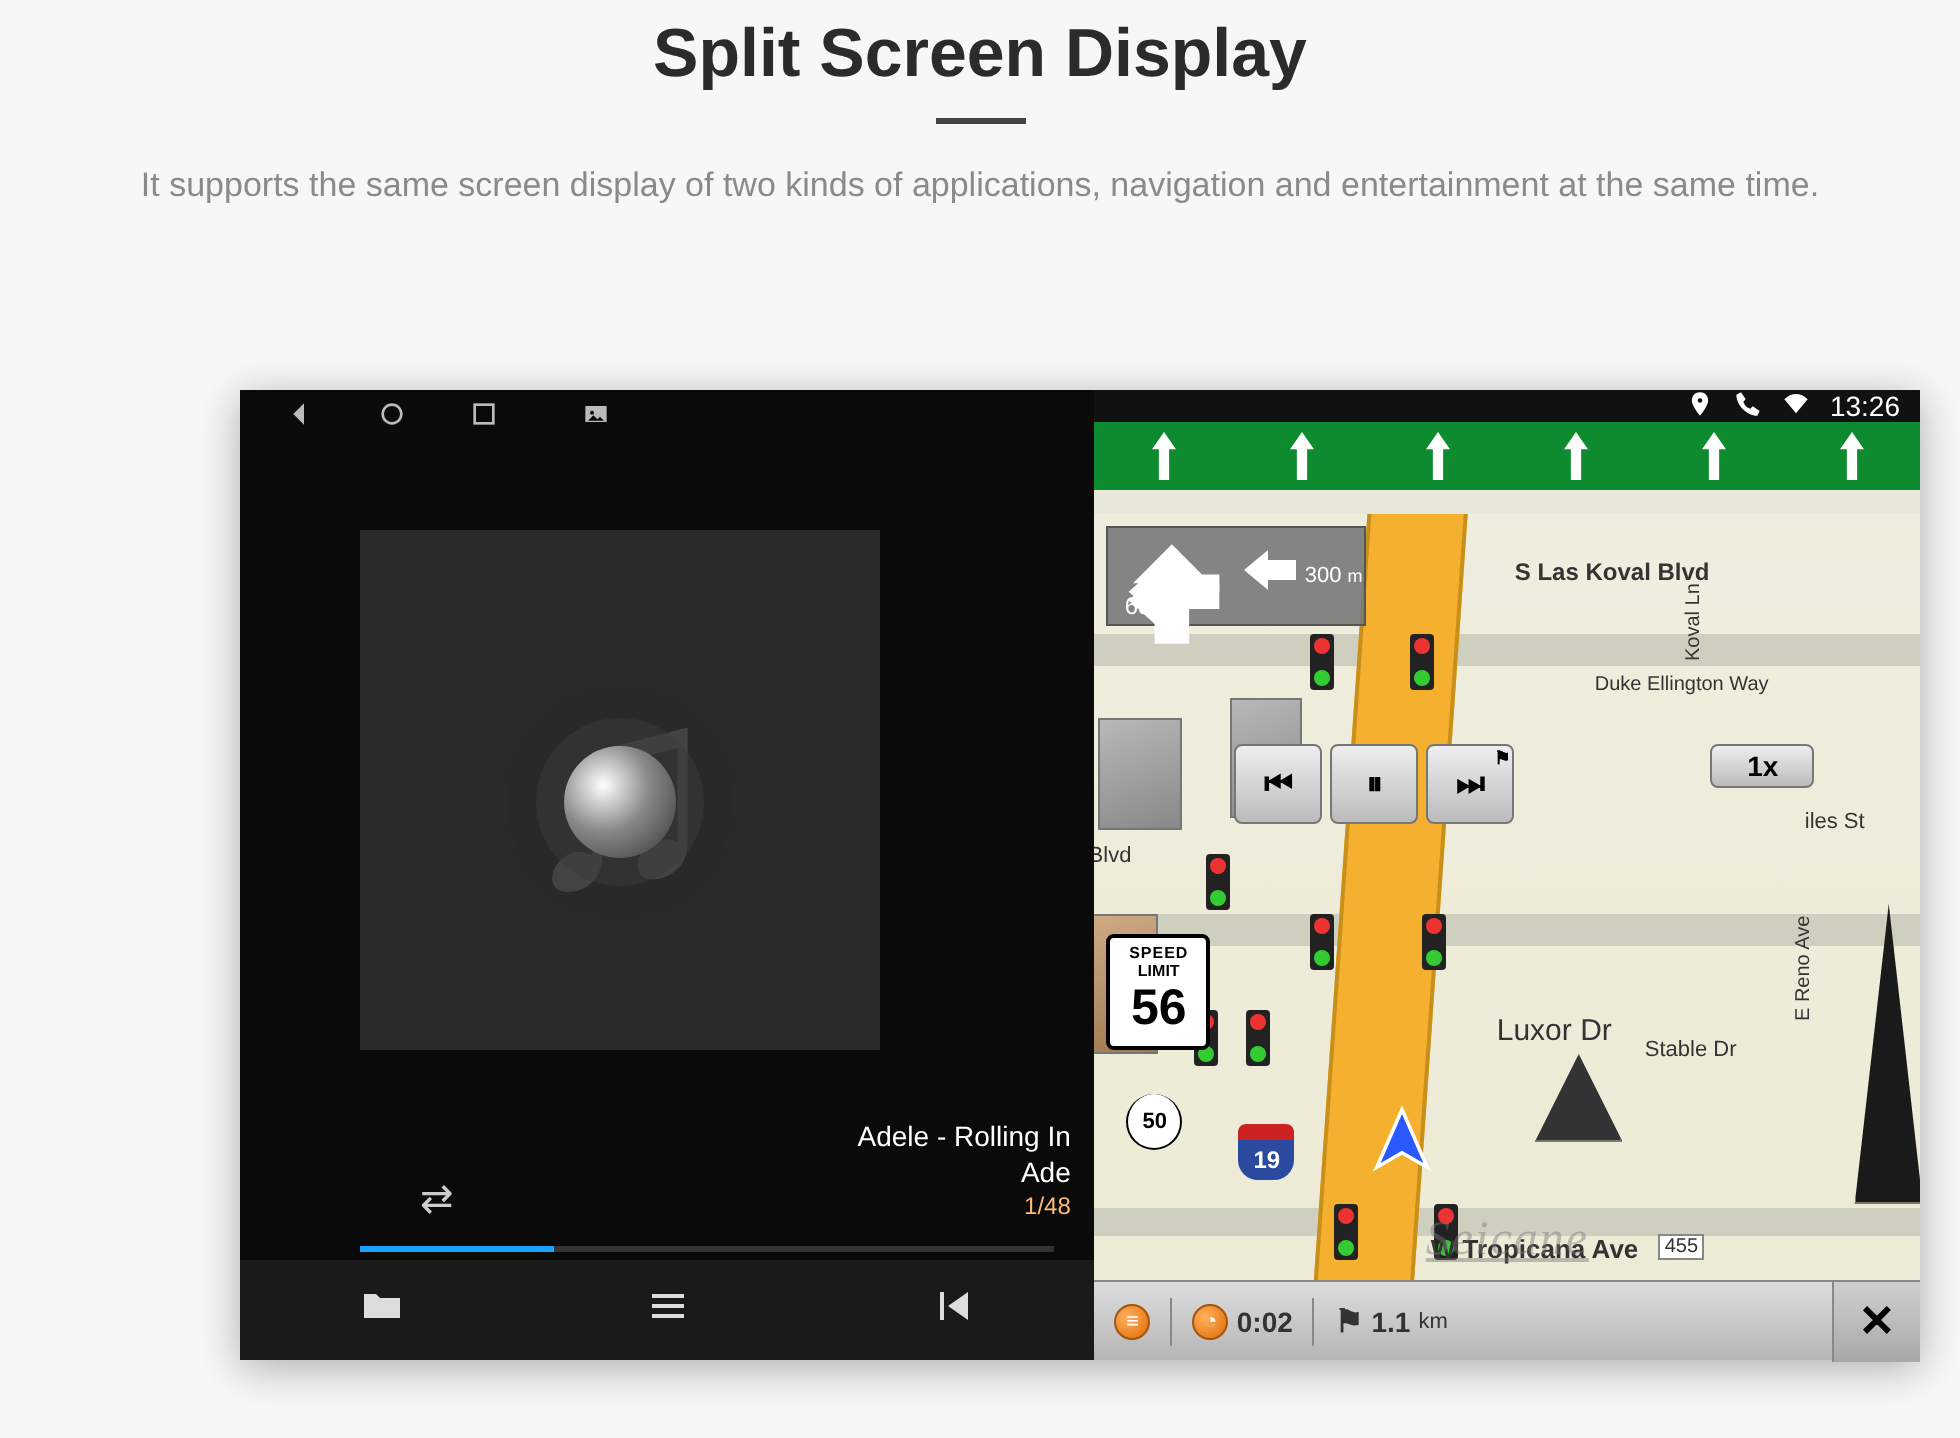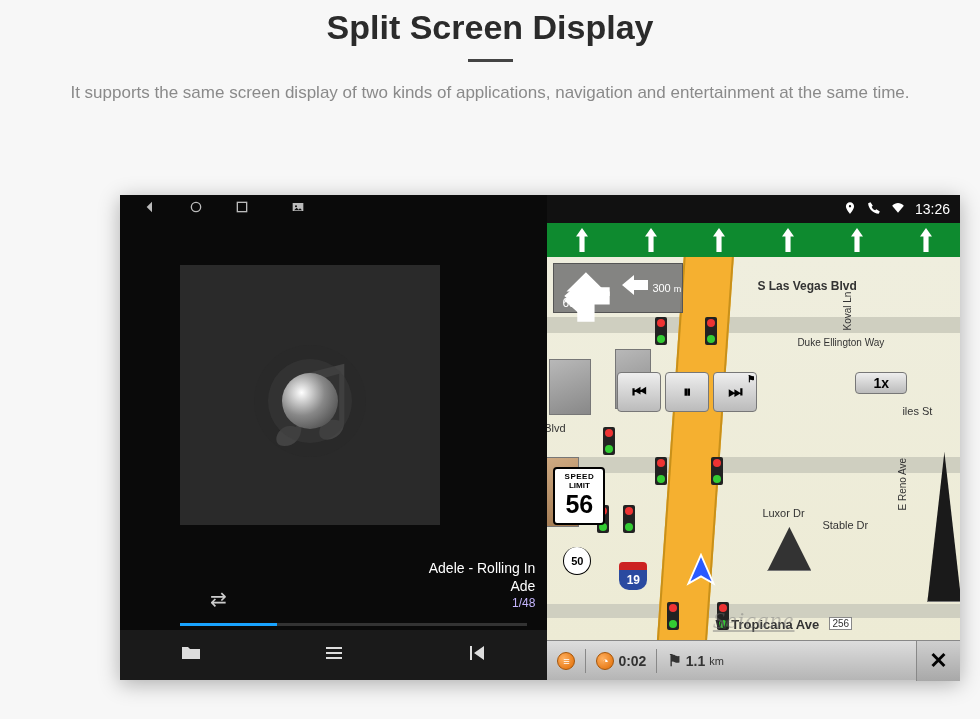--- a/index.html
+++ b/index.html
@@ -15,47 +15,47 @@
 
 .music { width: 435px; background: #0a0a0a; color: #fff; position: relative; }
 .sysbar-left { height: 28px; display: flex; align-items: center; gap: 30px; padding-left: 22px; }
 .sysbar-left svg { width: 16px; height: 16px; fill: #bbb; }
 .art { position: absolute; left: 60px; top: 70px; width: 260px; height: 260px; background: #2a2a2a; display: flex; align-items: center; justify-content: center; }
 .art .note { font-size: 140px; color: #555; }
 .joy { position: absolute; left: 162px; top: 178px; width: 56px; height: 56px; border-radius: 50%; background: radial-gradient(circle at 35% 35%, #fff, #888 45%, #333); box-shadow: 0 0 0 14px rgba(60,60,60,.5), 0 0 0 28px rgba(40,40,40,.4); }
 .meta { position: absolute; right: 12px; top: 365px; text-align: right; font-size: 14px; }
 .meta .t1 { }
 .meta .t2 { margin-top: 2px; }
-.meta .t3 { margin-top: 2px; font-size: 12px; color: #c4b5fd; }
+.meta .t3 { margin-top: 2px; font-size: 12px; color: #fdba74; }
 .shuffle { position: absolute; left: 90px; top: 392px; font-size: 20px; color: #ccc; }
 .progress { position: absolute; left: 60px; top: 428px; right: 20px; height: 3px; background: #333; }
 .progress .fill { width: 28%; height: 100%; background: #19a3ff; }
 .elapsed { position: absolute; left: 85px; top: 438px; font-size: 14px; }
 .bottombar { position: absolute; bottom: 0; left: 0; right: 0; height: 50px; background: #1a1a1a; display: flex; align-items: center; justify-content: space-around; }
 .bottombar svg { width: 24px; height: 24px; fill: #ddd; }
 
 
 .nav { width: 420px; position: relative; background: #e8e8d8; }
-.sysbar-right { height: 28px; background: #111; color: #fff; display: flex; align-items: center; justify-content: flex-end; gap: 10px; padding: 0 10px; font-size: 14px; }
+.sysbar-right { height: 16px; background: #111; color: #fff; display: flex; align-items: center; justify-content: flex-end; gap: 10px; padding: 0 10px; font-size: 14px; }
 .sysbar-right svg { width: 14px; height: 14px; fill: #fff; }
 .topbanner { height: 34px; background: #0e8a2f; display: flex; align-items: center; justify-content: space-around; }
 .topbanner .arrow { width: 18px; height: 24px; }
 
 .map { position: absolute; top: 62px; left: 0; right: 0; bottom: 40px; background: linear-gradient(180deg,#efeede 0%,#edebd5 100%); overflow: hidden; }
 .road-main { position: absolute; left: 120px; top: -20px; width: 50px; height: 520px; background: #f5b030; transform: rotate(4deg); border-left: 2px solid #c8901a; border-right: 2px solid #c8901a; }
 .road-h { position: absolute; left: -20px; right: -20px; height: 16px; background: #cfcfc0; }
 .rh1 { top: 60px; }
 .rh2 { top: 200px; }
 .rh3 { bottom: 22px; height: 14px; }
 .label { position: absolute; font-size: 12px; color: #333; white-space: nowrap; }
 .lbl-vegas { left: 210px; top: 22px; font-weight: bold; }
 .lbl-koval { left: 300px; top: 68px; transform: rotate(-90deg); transform-origin: left; font-size: 10px; }
 .lbl-duke { left: 250px; top: 80px; font-size: 10px; }
 .lbl-giles { left: 355px; top: 148px; font-size: 11px; }
-.lbl-luxor { left: 215px; top: 250px; font-size: 11px; }
+.lbl-luxor { left: 201px; top: 250px; font-size: 15px; }
 .lbl-stable { left: 275px; top: 262px; font-size: 11px; }
 .lbl-reno { left: 355px; top: 248px; font-size: 10px; transform: rotate(-90deg); transform-origin: left; }
 .lbl-vegas2 { left: -30px; top: 165px; font-size: 11px; }
 .lbl-trop { left: 168px; bottom: 8px; font-size: 13px; font-weight: bold; }
 .lbl-trop-num { left: 282px; bottom: 10px; font-size: 10px; border:1px solid #888; padding:0 2px; background:#fff; }
 
 .turnbox { position: absolute; left: 6px; top: 6px; width: 130px; height: 50px; background: rgba(120,120,120,.9); border: 1px solid #555; color: #fff; }
 .turnbox .big { position: absolute; left: 6px; top: 6px; width: 54px; height: 54px; }
 .turnbox .small { position: absolute; left: 66px; top: 6px; width: 30px; height: 30px; }
 .turnbox .d1 { position: absolute; left: 98px; top: 18px; font-size: 11px; }
@@ -209,30 +209,30 @@
       <div class="tlight tl1"></div>
       <div class="tlight tl2"></div>
       <div class="tlight tl3"></div>
       <div class="tlight tl4"></div>
       <div class="tlight tl5"></div>
       <div class="tlight tl6"></div>
       <div class="tlight tl7"></div>
       <div class="tlight tl8"></div>
       <div class="tlight tl9"></div>
 
-      <div class="label lbl-vegas">S Las Vegas Blvd</div>
+      <div class="label lbl-vegas">S Las Koval Blvd</div>
       <div class="label lbl-koval">Koval Ln</div>
       <div class="label lbl-duke">Duke Ellington Way</div>
       <div class="label lbl-giles">iles St</div>
       <div class="label lbl-luxor">Luxor Dr</div>
       <div class="label lbl-stable">Stable Dr</div>
       <div class="label lbl-reno">E Reno Ave</div>
       <div class="label lbl-vegas2">egas Blvd</div>
       <div class="label lbl-trop">W Tropicana Ave</div>
-      <div class="label lbl-trop-num">256</div>
+      <div class="label lbl-trop-num">455</div>
 
       <div class="turnbox">
         <svg class="big" viewBox="0 0 50 50">
             <path d="M30 48V26h10L22 6 4 26h10v4h12v18z" fill="#fff" transform="rotate(-90 25 25) translate(0 -2)"></path>
             <path d="M32 48V22L14 22l10-14 10 14v26z" fill="none"></path>
             <path d="M34 48V20h10L26 2 8 20h10v28z" fill="#fff" transform="scale(-1,1) translate(-50,0) rotate(0)"></path>
           </svg>
         <svg class="big" viewBox="0 0 50 50" style="position:absolute;left:6px;top:6px">
             <path d="M36 46V24h8L28 6 12 24h8v22h6V26l-2-2 10 0v22z" fill="none"></path>
             <path d="M34 46V22h8L26 4 10 22h8v24z" fill="#fff" transform="rotate(270 25 25)"></path>

